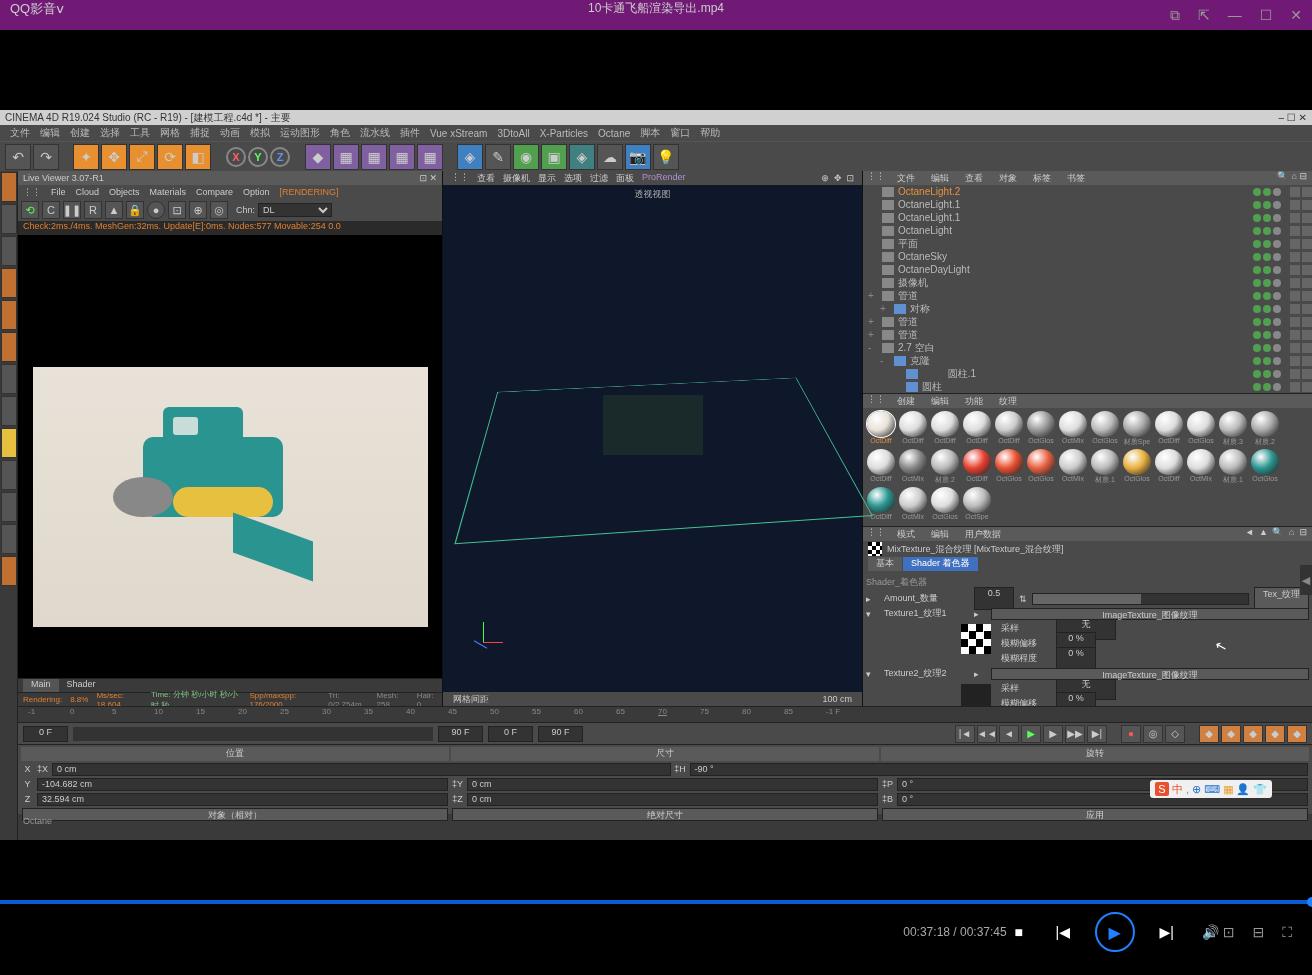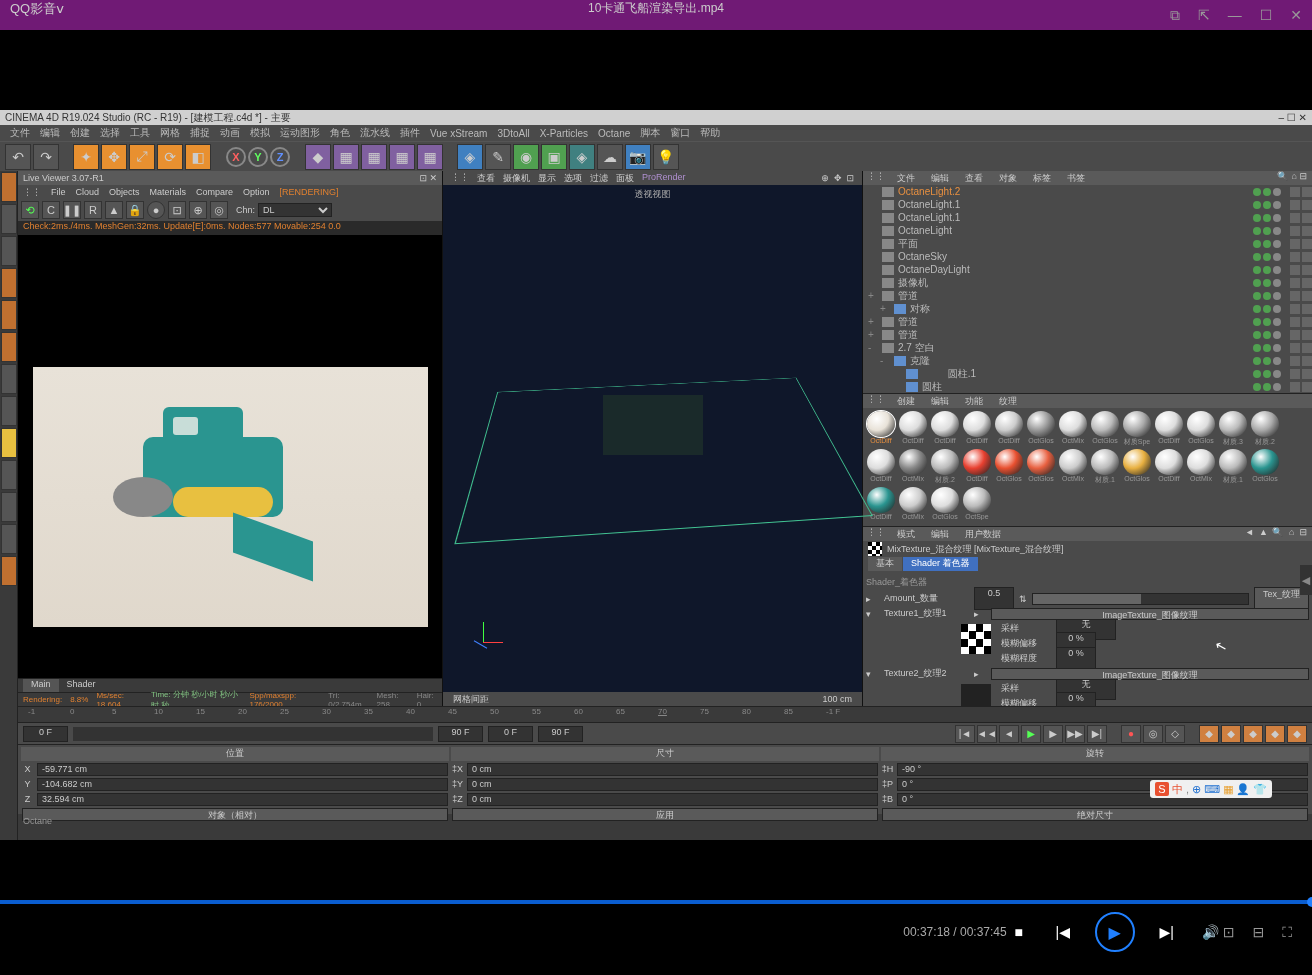--- a/index.html
+++ b/index.html
@@ -843,21 +843,20 @@
         </div>
 
         <div class="coords-panel">
           <div class="coords-header">
             <div>位置</div>
             <div>尺寸</div>
             <div>旋转</div>
           </div>
           <div class="coords-row">
             <span class="clabel">X</span>
-              <div class="cval">-59.771 cm</div>
             <span class="clabel">‡X</span>
               <div class="cval">0 cm</div>
             <span class="clabel">‡H</span>
               <div class="cval">-90 °</div>
           </div>
           <div class="coords-row">
             <span class="clabel">Y</span>
               <div class="cval">-104.682 cm</div>
             <span class="clabel">‡Y</span>
               <div class="cval">0 cm</div>
@@ -867,22 +866,22 @@
           <div class="coords-row">
             <span class="clabel">Z</span>
               <div class="cval">32.594 cm</div>
             <span class="clabel">‡Z</span>
               <div class="cval">0 cm</div>
             <span class="clabel">‡B</span>
               <div class="cval">0 °</div>
           </div>
           <div class="coords-row">
             <div class="cval" style="background:#5a5a5a;text-align:center">对象（相对）</div>
+            <div class="cval" style="background:#5a5a5a;text-align:center">绝对尺寸</div>
             <div class="cval" style="background:#5a5a5a;text-align:center">应用</div>
-            <div class="cval" style="background:#5a5a5a;text-align:center">绝对尺寸</div>
           </div>
         </div>
         <div class="status-bar">Octane</div>
       </div>
     </div>
   </div>
   <div class="side-handle">◀</div>
 </div>
 
 <div class="ime-bar">

